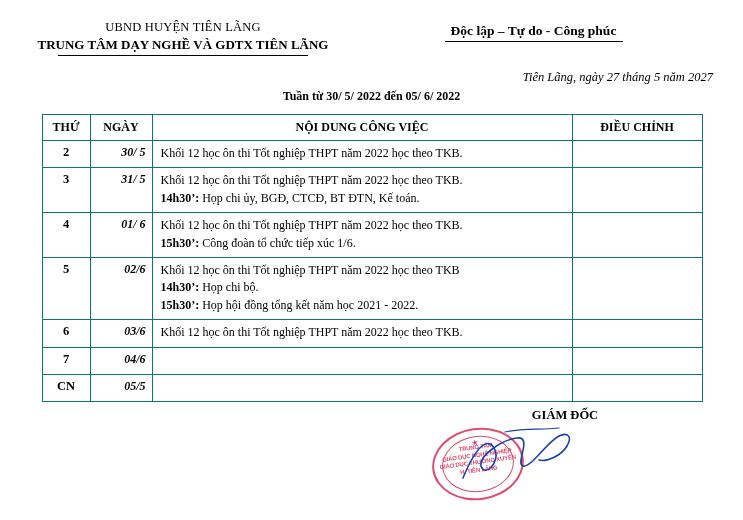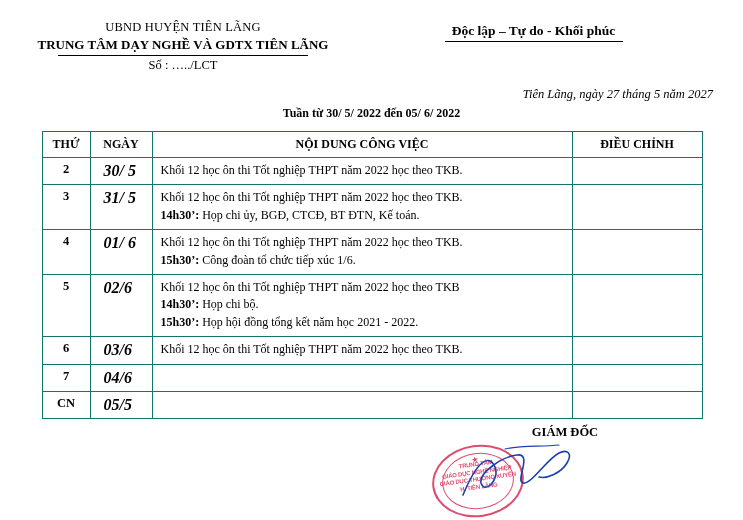--- a/index.html
+++ b/index.html
@@ -118,26 +118,26 @@
   .col-dieuchinh { width: 130px; }
 
   td.c-thu {
     text-align: center;
     font-weight: bold;
     font-size: 12.5px;
     vertical-align: middle;
     padding: 4px 0;
   }
   td.c-ngay {
-    text-align: left;
+    text-align: right;
     font-style: italic;
     font-weight: bold;
-    font-size: 16px;
+    font-size: 12px;
     vertical-align: middle;
-    padding: 4px 13px;
+    padding: 4px 6px;
   }
   td.c-noidung {
     padding: 4px 6px 5px 8px;
     font-size: 12px;
     line-height: 1.45;
   }
   td.c-dieuchinh { }
   .task-line { white-space: nowrap; }
   .task-line b { font-weight: bold; }
 
@@ -208,24 +208,23 @@
 </head>
 <body>
 
 <div class="page">
 
   <div class="header">
     <div class="header-left">
       <div class="h-line1">UBND HUYỆN TIÊN LÃNG</div>
       <div class="h-line2">TRUNG TÂM DẠY NGHỀ VÀ GDTX TIÊN LÃNG</div>
       <div class="underline-left"></div>
-      <div class="h-line3">Số : …../LCT</div>
     </div>
     <div class="header-right">
-      <div class="h-line2b">Độc lập – Tự do - Khối phúc</div>
+      <div class="h-line2b">Độc lập – Tự do - Công phúc</div>
       <div class="underline-right"></div>
     </div>
   </div>
 
   <div class="date-line">Tiên Lãng, ngày 27 tháng 5 năm 2027</div>
 
   <div class="subtitle">Tuần từ 30/ 5/ 2022 đến 05/ 6/ 2022</div>
 
   <div class="table-wrap">
     <table class="schedule">

